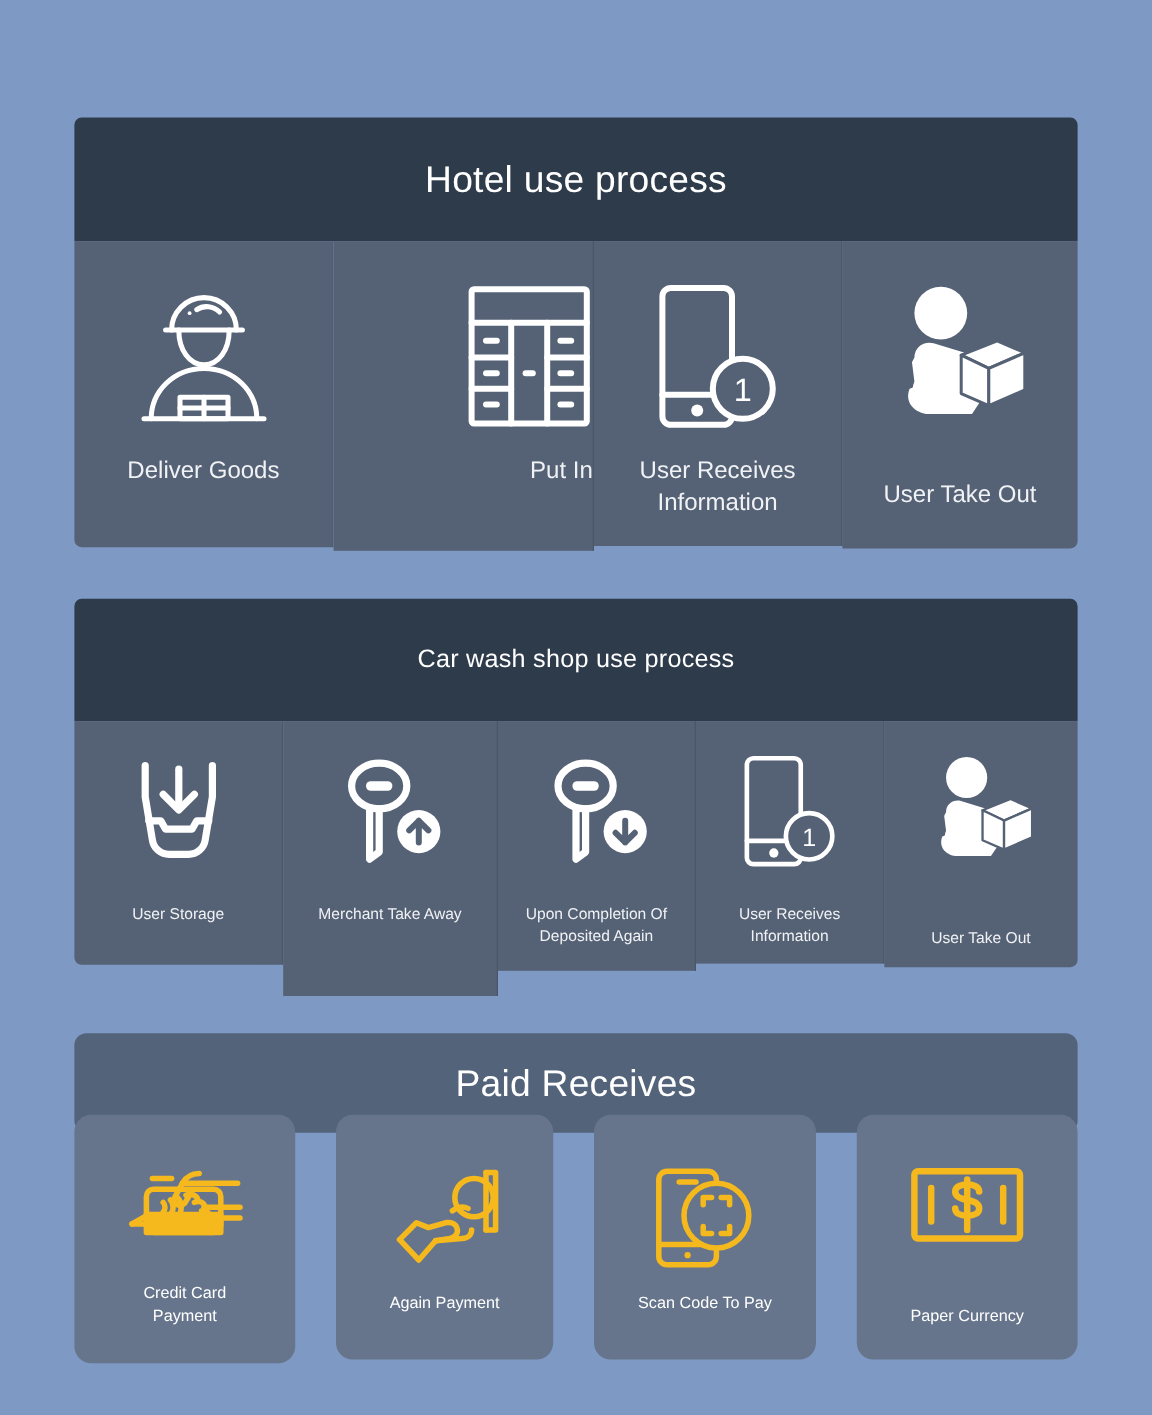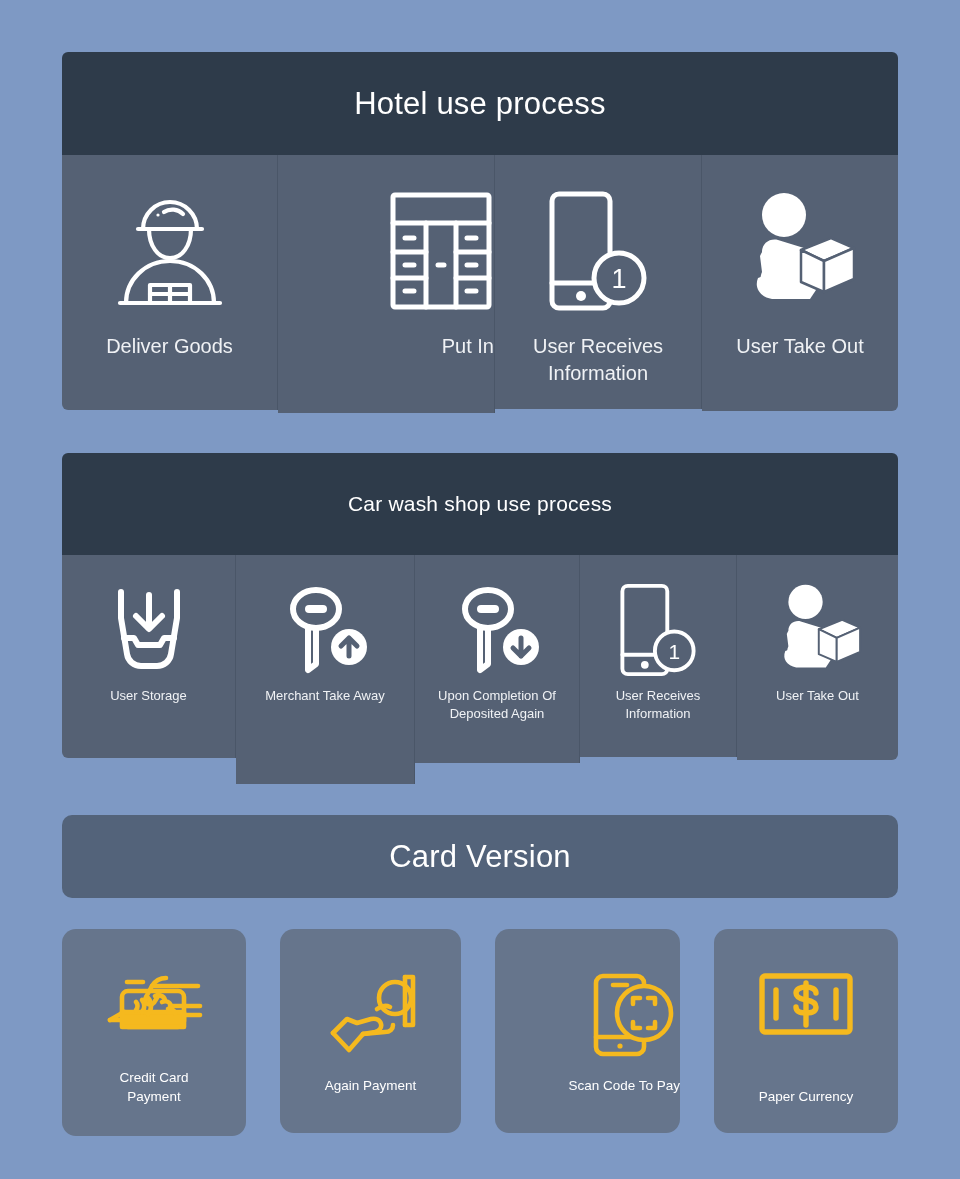--- a/index.html
+++ b/index.html
@@ -13,33 +13,34 @@
 
   
   .section { position: absolute; left: 62px; width: 836px; }
   .sec-header {
     background: #2e3b4a;
     color: #ffffff;
     text-align: center;
     border-radius: 6px 6px 0 0;
     display: flex; align-items: center; justify-content: center;
     letter-spacing: .2px;
+    margin-top: 46px;
   }
   .sec-header.standalone { border-radius: 10px; background: #53637a; }
   .sec-title { font-weight: 400; }
 
   .cells { display: flex; align-items: flex-start; }
   .cell {
     background: #556174;
     display: flex; flex-direction: column;
     align-items: center; justify-content: flex-start;
     position: relative;
     border-right: 1px solid #4a5668;
   }
-  .cell:last-child { border-right: none; }
+  .cell:last-child { border-right: none; gap: 20px; }
   .cell .icon-wrap { display: flex; align-items: center; justify-content: center; }
   .cell .cell-label {
     color: #f0f2f5;
     text-align: center;
     line-height: 1.35;
     white-space: pre-line;
   }
 
   
   #sec-hotel { top: 52px; }
@@ -52,21 +53,21 @@
   #sec-hotel .c2 { width: 217px; height: 258px; align-items: flex-end; }
   #sec-hotel .c3 { width: 207px; height: 254px; }
   #sec-hotel .c4 { width: 196px; height: 256px; border-radius: 0 0 6px 0; }
 
   
   #sec-carwash { top: 453px; }
   #sec-carwash .sec-header { height: 102px; font-size: 21px; }
   #sec-carwash .cells { height: 208px; }
   #sec-carwash .cell { padding-top: 26px; }
   #sec-carwash .cell .icon-wrap { height: 98px; }
-  #sec-carwash .cell .cell-label { font-size: 13px; margin-top: 8px; }
+  #sec-carwash .cell .cell-label { font-size: 13px; margin-top: 28px; }
   #sec-carwash .c1 { width: 174px; height: 203px; border-radius: 0 0 0 6px; }
   #sec-carwash .c2 { width: 179px; height: 229px; }
   #sec-carwash .c3 { width: 165px; height: 208px; }
   #sec-carwash .c4 { width: 157px; height: 202px; }
   #sec-carwash .c5 { width: 161px; height: 205px; border-radius: 0 0 6px 0; }
 
   
   #sec-paid { top: 815px; }
   #sec-paid .sec-header { height: 83px; font-size: 31px; }
 
@@ -81,21 +82,21 @@
     display: flex; flex-direction: column;
     align-items: center; justify-content: center;
   }
   .pay-card .icon-wrap { height: 96px; display: flex; align-items: center; justify-content: center; }
   .pay-card .cell-label {
     color: #ffffff; font-size: 13.5px; text-align: center;
     line-height: 1.35; margin-top: 14px; white-space: pre-line;
   }
   .pc1 { width: 184px; height: 207px; }
   .pc2 { width: 181px; height: 204px; }
-  .pc3 { width: 185px; height: 204px; align-items: flex-end; }
+  .pc3 { width: 185px; height: 204px; }
   .pc4 { width: 184px; height: 204px; gap: 22px; }
 
   svg { display: block; }
 </style>
 </head>
 <body>
 
 <div class="page">
 
   <div class="section" id="sec-hotel">
@@ -239,21 +240,21 @@
           </svg>
         </div>
         <div class="cell-label">User Take Out</div>
       </div>
 
     </div>
   </div>
 
   <div class="section" id="sec-paid">
     <div class="sec-header standalone">
-      <span class="sec-title">Card Version</span>
+      <span class="sec-title">Paid Receives</span>
     </div>
   </div>
 
   <div class="pay-row">
 
     <div class="pay-card pc1">
       <div class="icon-wrap">
         <svg width="108" height="82" viewBox="0 0 108 82" fill="none" stroke="#f5b91e" stroke-width="4.6" stroke-linecap="round" stroke-linejoin="round">
           <path d="M27 16h16"></path>
           <path d="M10 54l14-8"></path>

